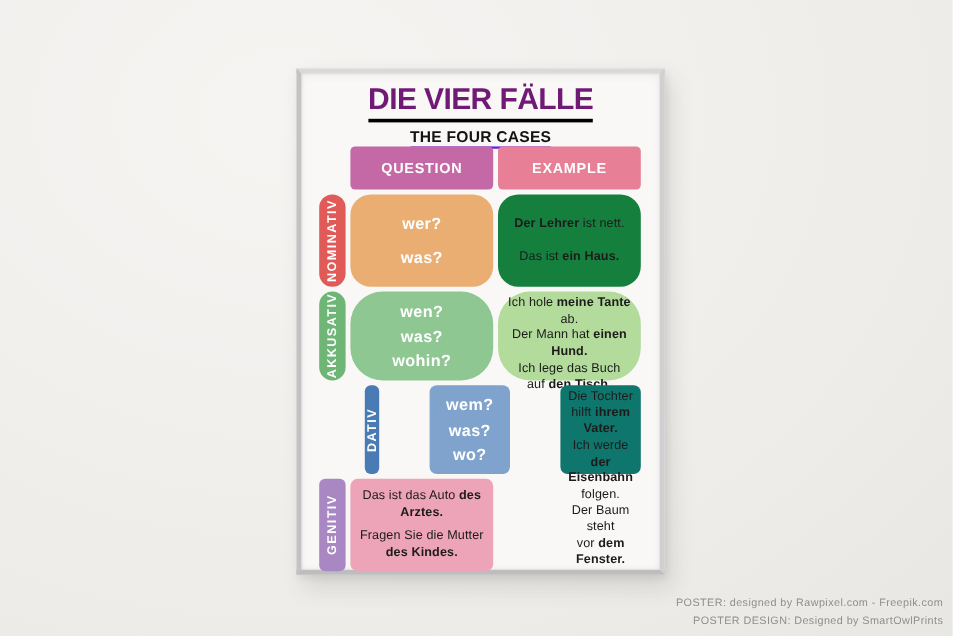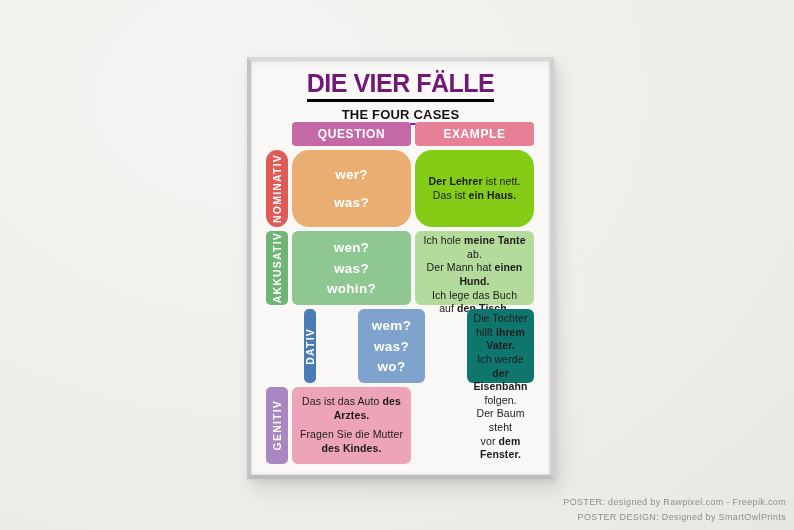--- a/index.html
+++ b/index.html
@@ -36,28 +36,28 @@
   }
   .poster-subtitle span {
     display: inline-block; font-size: 13px; font-weight: bold; color: #141312;
     border-bottom: 2px solid #6d28d9; padding-bottom: 1px; letter-spacing: 0.2px;
   }
 
   .grammar-table { position: absolute; left: 15px; top: 61px; width: 268px; }
 
   .header-row { display: flex; gap: 4px; margin-left: 26px; margin-bottom: 4px; }
   .hdr {
-    width: 119px; height: 24px; border-radius: 4px;
+    width: 119px; height: 36px; border-radius: 4px;
     display: flex; align-items: center; justify-content: center;
     color: #ffffff; font-weight: bold; font-size: 12px; letter-spacing: 0.6px;
   }
 
   .row { display: flex; gap: 4px; margin-bottom: 4px; }
   .row:nth-of-type(1) .case-label, .row:nth-of-type(1) .cell { height: 77px; border-radius: 17px; }
-  .row:nth-of-type(2) .case-label, .row:nth-of-type(2) .cell { height: 74px; }
+  .row:nth-of-type(2) .case-label, .row:nth-of-type(2) .cell { height: 74px; border-radius: 27px; }
   .row:nth-of-type(3) .case-label, .row:nth-of-type(3) .cell { height: 74px; margin-left: 38px; }
   .row:nth-of-type(4) .case-label, .row:nth-of-type(4) .cell { height: 77px; }
 
   .case-label {
     width: 22px; border-radius: 5px;
     display: flex; align-items: center; justify-content: center;
   }
   .vert-text {
     writing-mode: vertical-rl; transform: rotate(180deg);
     color: #ffffff; font-weight: bold; font-size: 10.5px; letter-spacing: 1.2px;
@@ -98,21 +98,21 @@
         </div>
         <div id="table-rows">
             <div class="row">
               <div class="case-label" style="background: rgb(224, 91, 87);">
                 <span class="vert-text">NOMINATIV</span>
               </div>
               <div class="cell q-cell" style="background: rgb(234, 174, 114);">
                 <div class="q-line">wer?</div>
                 <div class="q-line">was?</div>
               </div>
-              <div class="cell ex-cell" style="background: #84cc16; justify-content: center;">
+              <div class="cell ex-cell" style="background: #15803d;">
                 <div class="sentence"><span class="b">Der Lehrer</span><span class=""> ist nett.</span></div>
                 <div class="sentence"><span class="">Das ist </span><span class="b">ein Haus.</span></div>
               </div>
             </div>
             <div class="row">
               <div class="case-label" style="background: rgb(111, 182, 118);">
                 <span class="vert-text">AKKUSATIV</span>
               </div>
               <div class="cell q-cell" style="background: rgb(143, 199, 146);">
                 <div class="q-line">wen?</div>

